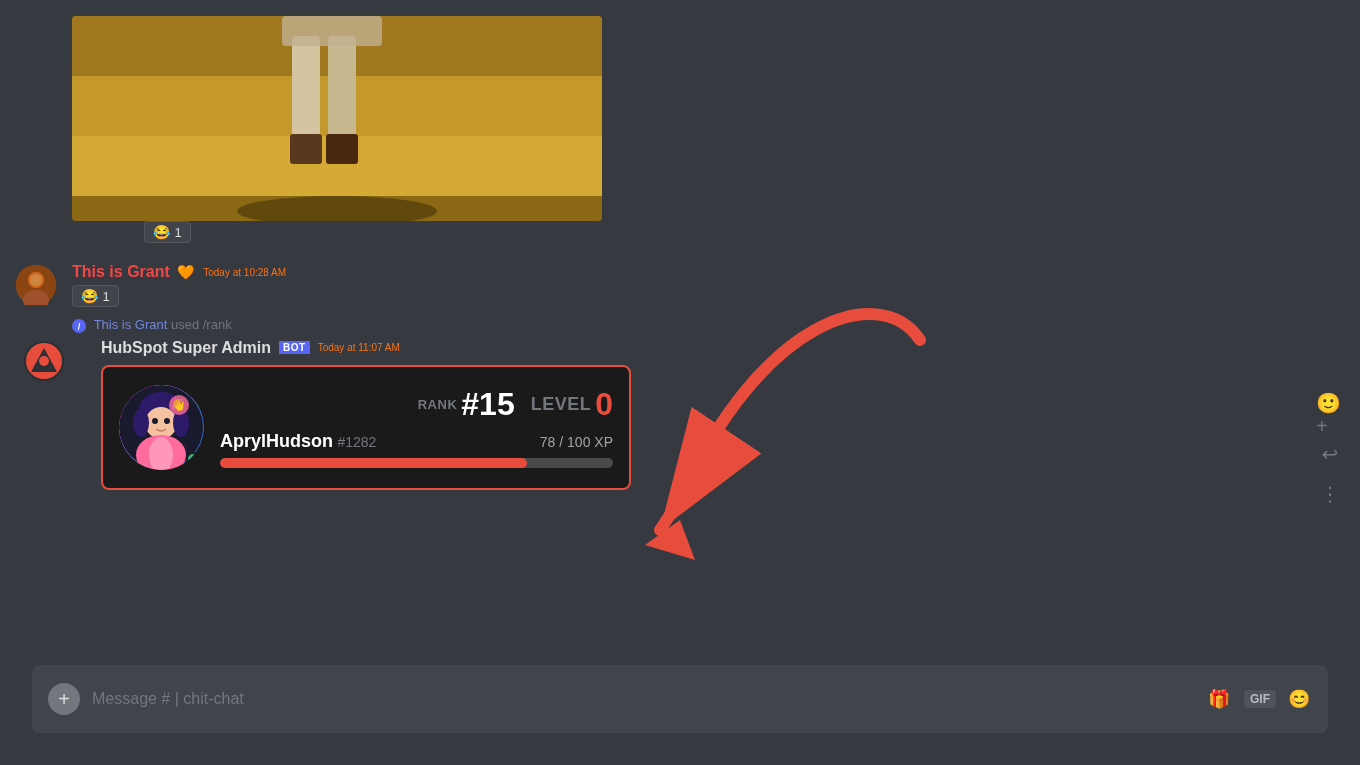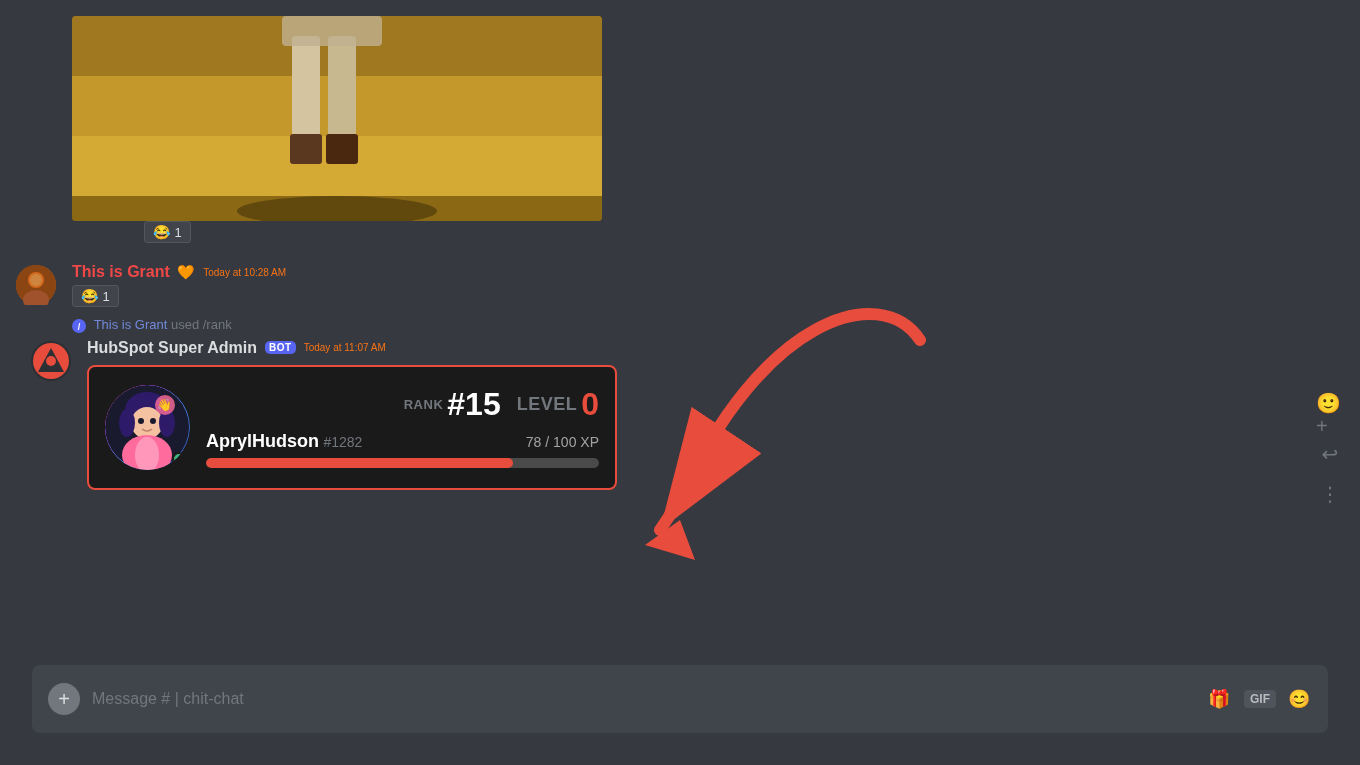--- a/index.html
+++ b/index.html
@@ -149,22 +149,23 @@
     }
 
     .command-line .cmd-user {
       color: #7289da;
     }
 
     
     .bot-message-row {
       display: flex;
       align-items: flex-start;
-      padding: 4px 31px;
+      padding: 4px 24px;
       margin-bottom: 4px;
+      gap: 21px;
     }
 
     .avatar-bot {
       width: 40px;
       height: 40px;
       border-radius: 50%;
       flex-shrink: 0;
       margin-right: 16px;
       margin-top: 2px;
       background: #2c2f33;
@@ -188,21 +189,21 @@
       font-weight: 600;
       color: #dcddde;
     }
 
     .bot-badge {
       background: #5865f2;
       color: white;
       font-size: 10px;
       font-weight: 700;
       padding: 1px 4px;
-      border-radius: 5px;
+      border-radius: 0;
       text-transform: uppercase;
       letter-spacing: 0.5px;
     }
 
     
     .rank-card {
       background: #1a1a1a;
       border: 2px solid #e74c3c;
       border-radius: 8px;
       width: 530px;

